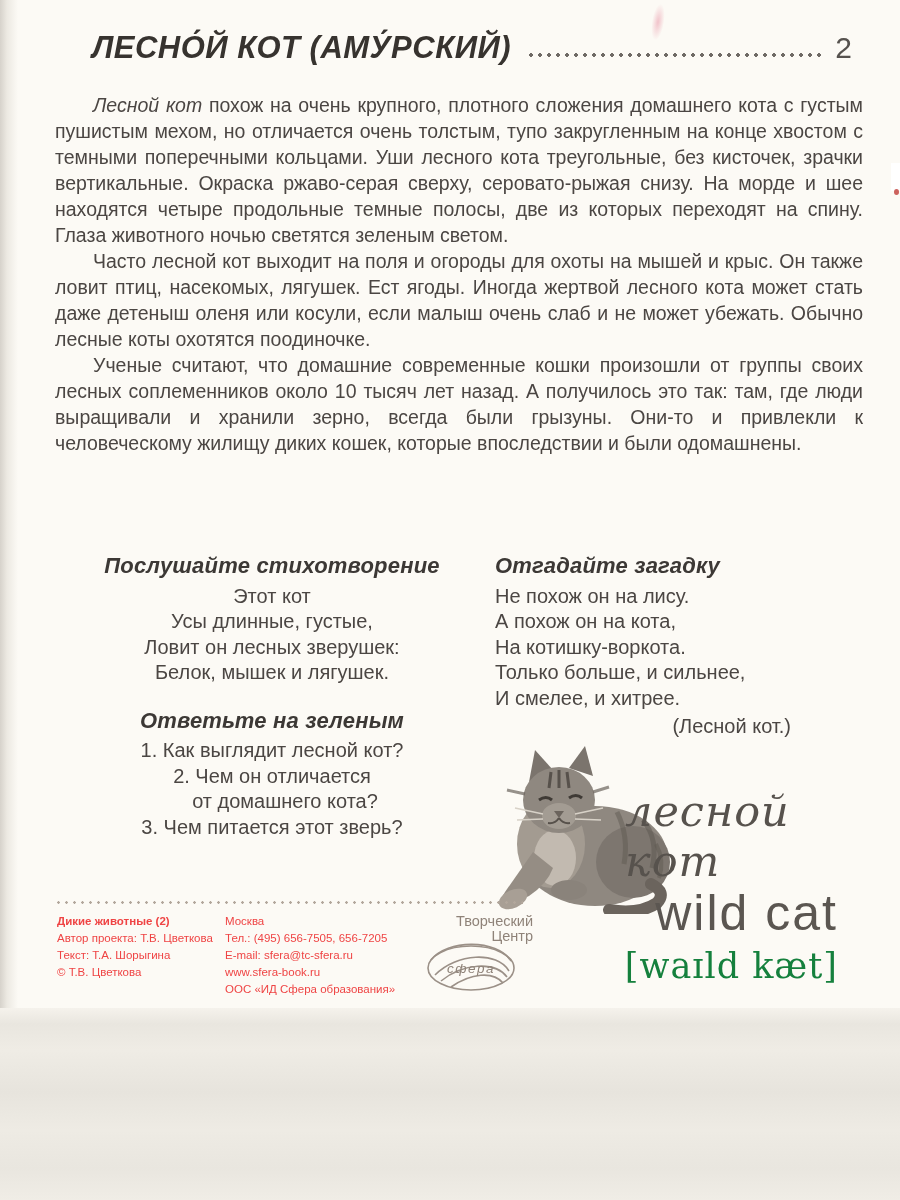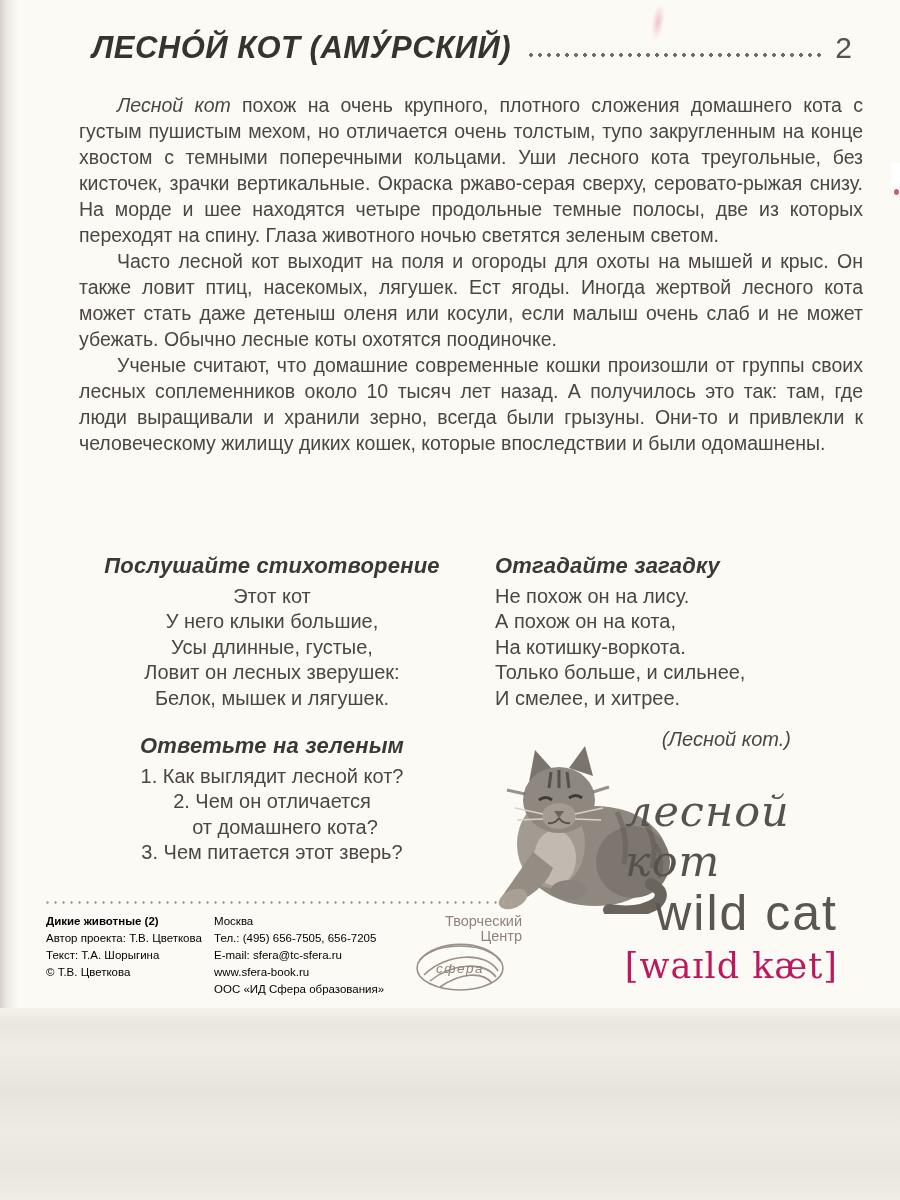--- a/index.html
+++ b/index.html
@@ -25,47 +25,47 @@
   .title{ font-size:31px; font-weight:700; font-style:italic; letter-spacing:.5px;
     color:#37332f; white-space:nowrap; }
   .leader{ flex:1; height:4px; margin:0 12px 9px 18px;
     background-image:radial-gradient(circle at 2px 2px,#6f6a65 1.6px,transparent 2.1px);
     background-size:9px 4px; background-repeat:repeat-x; }
   .page-num{ font-size:30px; color:#56524e; padding-bottom:1px; }
 
   
   .body-text{ position:absolute; left:55px; top:92px; width:808px;
     font-size:19.5px; line-height:26px; text-align:justify; }
-  .body-text p{ text-indent:38px;margin-left:24px; }
+  .body-text p{ text-indent:38px; }
   .lead-italic{ font-style:italic; }
 
   
   .col-left{ position:absolute; left:57px; top:553px; width:430px;
     font-size:20px; line-height:25.5px;text-align:center; }
   .col-right{ position:absolute; left:495px; top:553px; width:378px;
     font-size:20px; line-height:25.5px; }
   .sec-heading{ font-size:22px; font-weight:700; font-style:italic;
     color:#3c3835; margin-bottom:5px; letter-spacing:.2px; }
   .q-block{ margin-top:22px; }
   .q-indent{ padding-left:26px; }
-  .riddle-answer{ text-align:right; padding-right:82px; font-style:italic; margin-top:16px; }
+  .riddle-answer{ text-align:right; padding-right:82px; margin-top:3px; }
 
   
   .cat-figure{ position:absolute; left:493px; top:742px; width:178px; height:172px; }
   .caption-ru{ position:absolute; left:625px; top:786px; width:212px; text-align:left;
     font-family:"DejaVu Serif","Liberation Serif",serif; font-style:italic;
     font-size:43px; line-height:50px; color:#57524d; letter-spacing:1px; }
   .caption-en{ position:absolute; left:595px; top:884px; width:243px; text-align:right;
     font-size:50px; color:#5b5651; letter-spacing:2px; }
   .caption-ipa{ position:absolute; left:595px; top:946px; width:243px; text-align:right;
-    font-family:"DejaVu Serif","Liberation Serif",serif; font-size:35px; color:#be185d;
+    font-family:"DejaVu Serif","Liberation Serif",serif; font-size:35px; color:#15803d;
     letter-spacing:1px; }
 
   
-  .footer{ position:absolute; left:46px; top:901px; width:482px; color:#000000; }
+  .footer{ position:absolute; left:57px; top:901px; width:482px; color:#ef4444; }
   .dotline{ width:466px; height:3px; margin-bottom:9px;
     background-image:radial-gradient(circle at 1.5px 1.5px,#b2a79c 1.1px,transparent 1.5px);
     background-size:8px 3px; background-repeat:repeat-x; }
   .footer-cols{ display:flex; }
   .fcol1{ width:168px; font-size:11.5px; line-height:17px; }
   .fcol2{ width:200px; font-size:11.5px; line-height:17px; }
   .fcol3{ width:114px; }
   .fbold{ font-weight:700; }
 
   
@@ -90,21 +90,20 @@
 
   <div class="body-text">
     <p><span class="lead-italic">Лесной кот</span><span> похож на очень крупного, плотного сложения домашнего кота с густым пушистым мехом, но отличается очень толстым, тупо закругленным на конце хвостом с темными поперечными кольцами. Уши лесного кота треугольные, без кисточек, зрачки вертикальные. Окраска ржаво-серая сверху, серовато-рыжая снизу. На морде и шее находятся четыре продольные темные полосы, две из которых переходят на спину. Глаза животного ночью светятся зеленым светом.</span></p>
     <p>Часто лесной кот выходит на поля и огороды для охоты на мышей и крыс. Он также ловит птиц, насекомых, лягушек. Ест ягоды. Иногда жертвой лесного кота может стать даже детеныш оленя или косули, если малыш очень слаб и не может убежать. Обычно лесные коты охотятся поодиночке.</p>
     <p>Ученые считают, что домашние современные кошки произошли от группы своих лесных соплеменников около 10 тысяч лет назад. А получилось это так: там, где люди выращивали и хранили зерно, всегда были грызуны. Они-то и привлекли к человеческому жилищу диких кошек, которые впоследствии и были одомашнены.</p>
   </div>
 
   <div class="col-left">
     <div class="sec-heading">Послушайте стихотворение</div>
     <div>Этот кот</div>
-    <div>У него клыки большие,</div>
     <div>Усы длинные, густые,</div>
     <div>Ловит он лесных зверушек:</div>
     <div>Белок, мышек и лягушек.</div>
     <div class="q-block">
       <div class="sec-heading">Ответьте на зеленым</div>
       <div>1. Как выглядит лесной кот?</div>
       <div>2. Чем он отличается</div>
       <div class="q-indent">от домашнего кота?</div>
       <div>3. Чем питается этот зверь?</div>
     </div>

